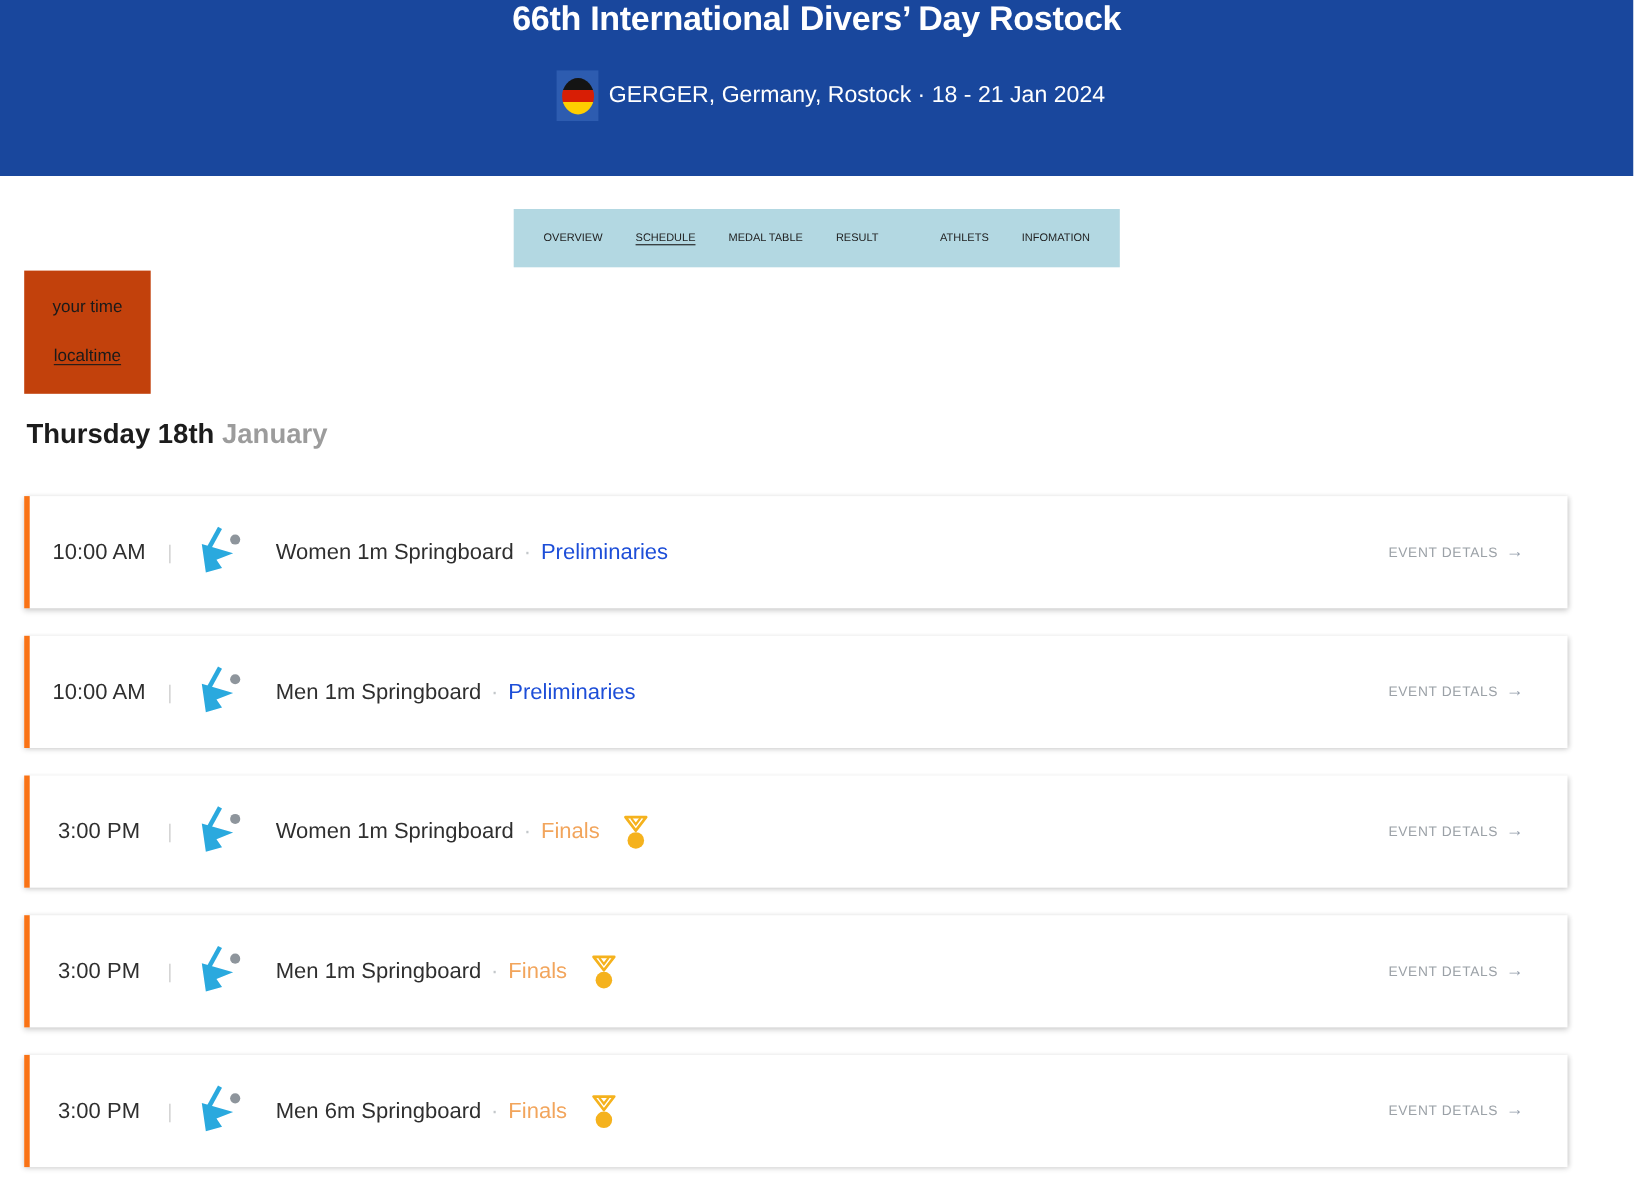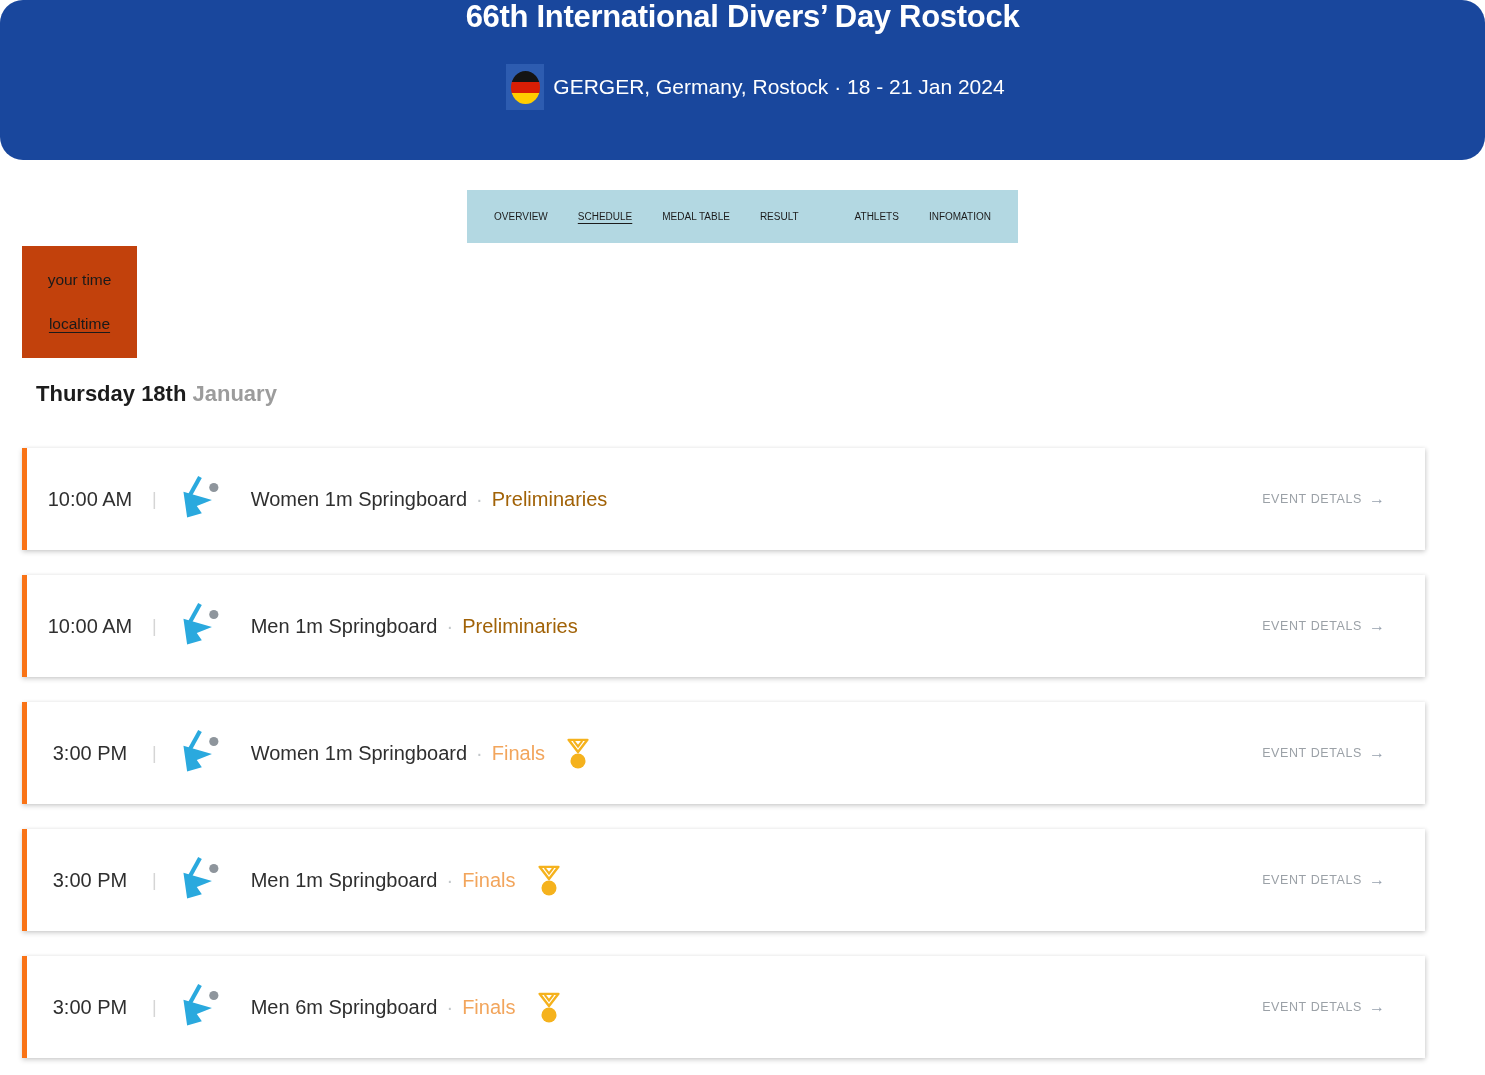--- a/index.html
+++ b/index.html
@@ -12,21 +12,20 @@
     position: relative;
   }
 
   
   .hero {
     width: 100%; height: 160px;
     background: #19479d;
     color: #ffffff;
     text-align: center;
     overflow: hidden;
-    border-radius: 23px;
   }
   .hero h1 {
     margin: 0; padding-top: 0;
     font-size: 31px; font-weight: bold;
     line-height: 1.1;
     letter-spacing: -0.3px;
   }
   .hero .subtitle {
     margin-top: 30px;
     display: flex; align-items: center; justify-content: center;
@@ -77,22 +76,22 @@
   .time-toggle a {
     color: #1a1a1a;
     font-size: 15.5px;
     text-decoration: none;
     cursor: pointer;
   }
   .time-toggle a.underline { text-decoration: underline; text-underline-offset: 3px; }
 
   
   .date-heading {
-    margin: 23px 0 0 36px;
-    font-size: 22px; font-weight: bold;
+    margin: 23px 0 0 24px;
+    font-size: 25px; font-weight: bold;
     color: #1c1c1c;
   }
   .date-heading .month { color: #9c9c9c; }
 
   
   .events {
     margin: 41px 60px 0 22px;
     display: flex; flex-direction: column;
     gap: 25px;
   }
@@ -128,21 +127,21 @@
     font-size: 20px;
     color: #2f2f2f;
     white-space: nowrap;
   }
   .dot-sep {
     margin: 0 9px;
     color: #c3c7ca;
     font-size: 20px;
   }
   .round { font-size: 20px; white-space: nowrap; }
-  .round.prelim { color: #a16207; }
+  .round.prelim { color: #1d4ed8; }
   .round.finals { color: #f2a55c; }
   .medal {
     margin-left: 17px;
     width: 32px; height: 35px;
     flex: 0 0 auto;
     display: inline-flex;
   }
   .details-link {
     margin-left: auto;
     text-decoration: none;

